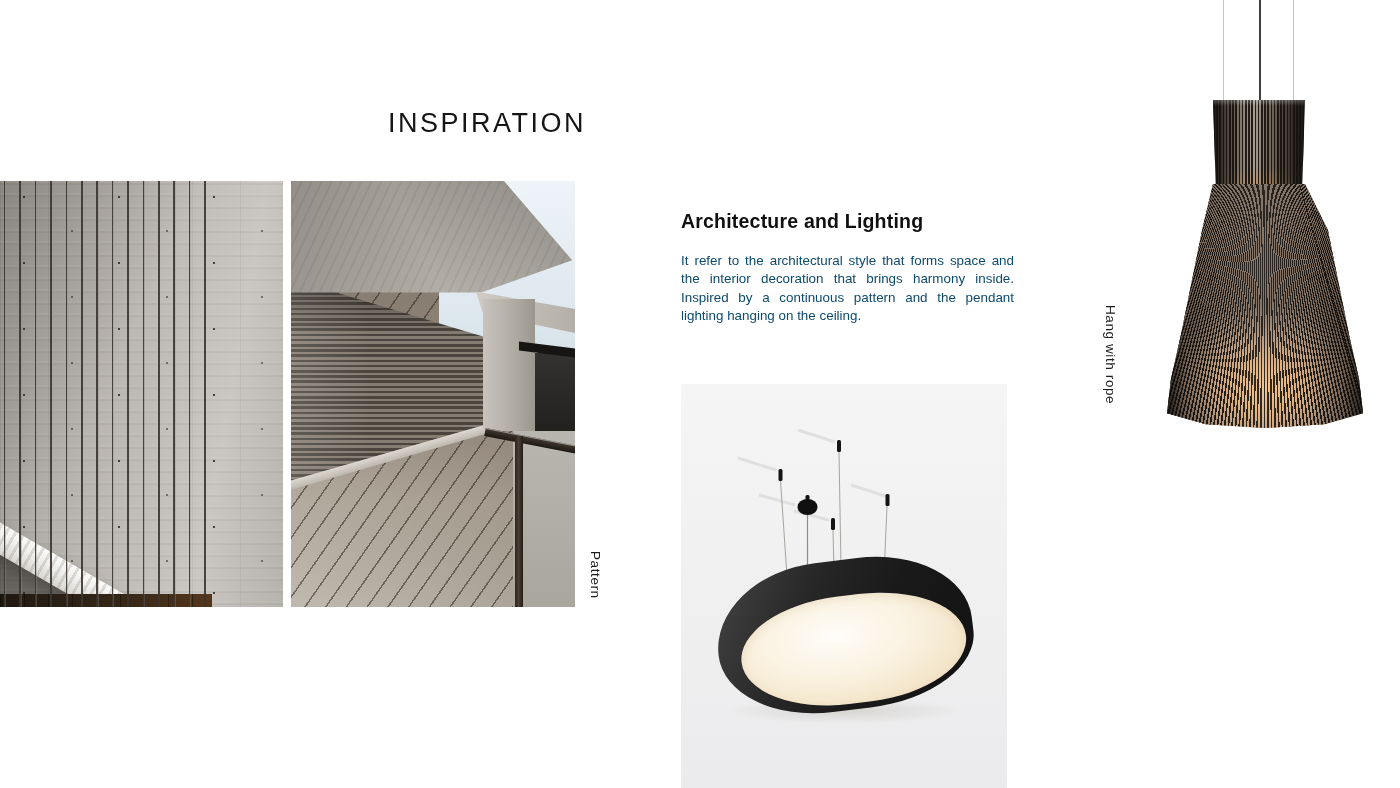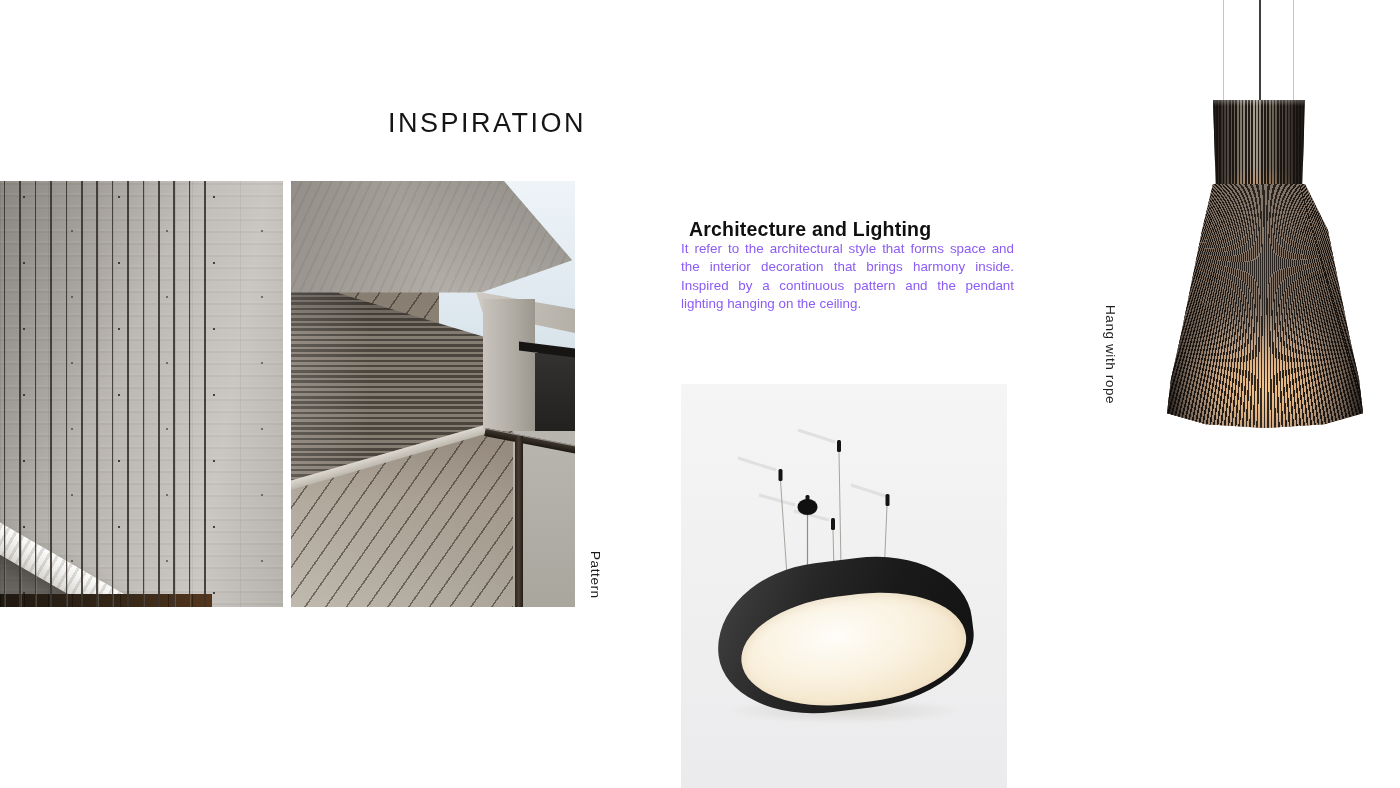--- a/index.html
+++ b/index.html
@@ -8,25 +8,25 @@
     font-family:"Liberation Sans",sans-serif;color:#1c1c1c;padding-left:12px;
   }
   .abs{position:absolute;}
   
   .page-title{
     left:388px;top:109px;font-size:27px;font-weight:500;letter-spacing:2.5px;
     color:#151515;line-height:1.1;white-space:nowrap;
   }
   .section-heading{
     left:681px;top:210px;font-size:19.5px;font-weight:600;letter-spacing:0.2px;
-    color:#101010;line-height:1.2;white-space:nowrap;margin:8px;
+    color:#101010;line-height:1.2;white-space:nowrap;margin:0;
   }
   .section-body{
-    left:681px;top:240px;width:333px;font-size:13.4px;line-height:18.3px;
-    color:#8b5cf6;text-align:justify;margin:0;
+    left:681px;top:252px;width:333px;font-size:13.4px;line-height:18.3px;
+    color:#0c4a6e;text-align:justify;margin:0;
   }
   .caption{
     writing-mode:vertical-rl;font-size:13.5px;letter-spacing:0.6px;color:#1d1d1d;
     white-space:nowrap;
   }
   .caption-pattern{left:588px;top:551px;}
   .caption-rope{left:1103px;top:305px;}
 
   
   .photo{position:absolute;overflow:hidden;}

